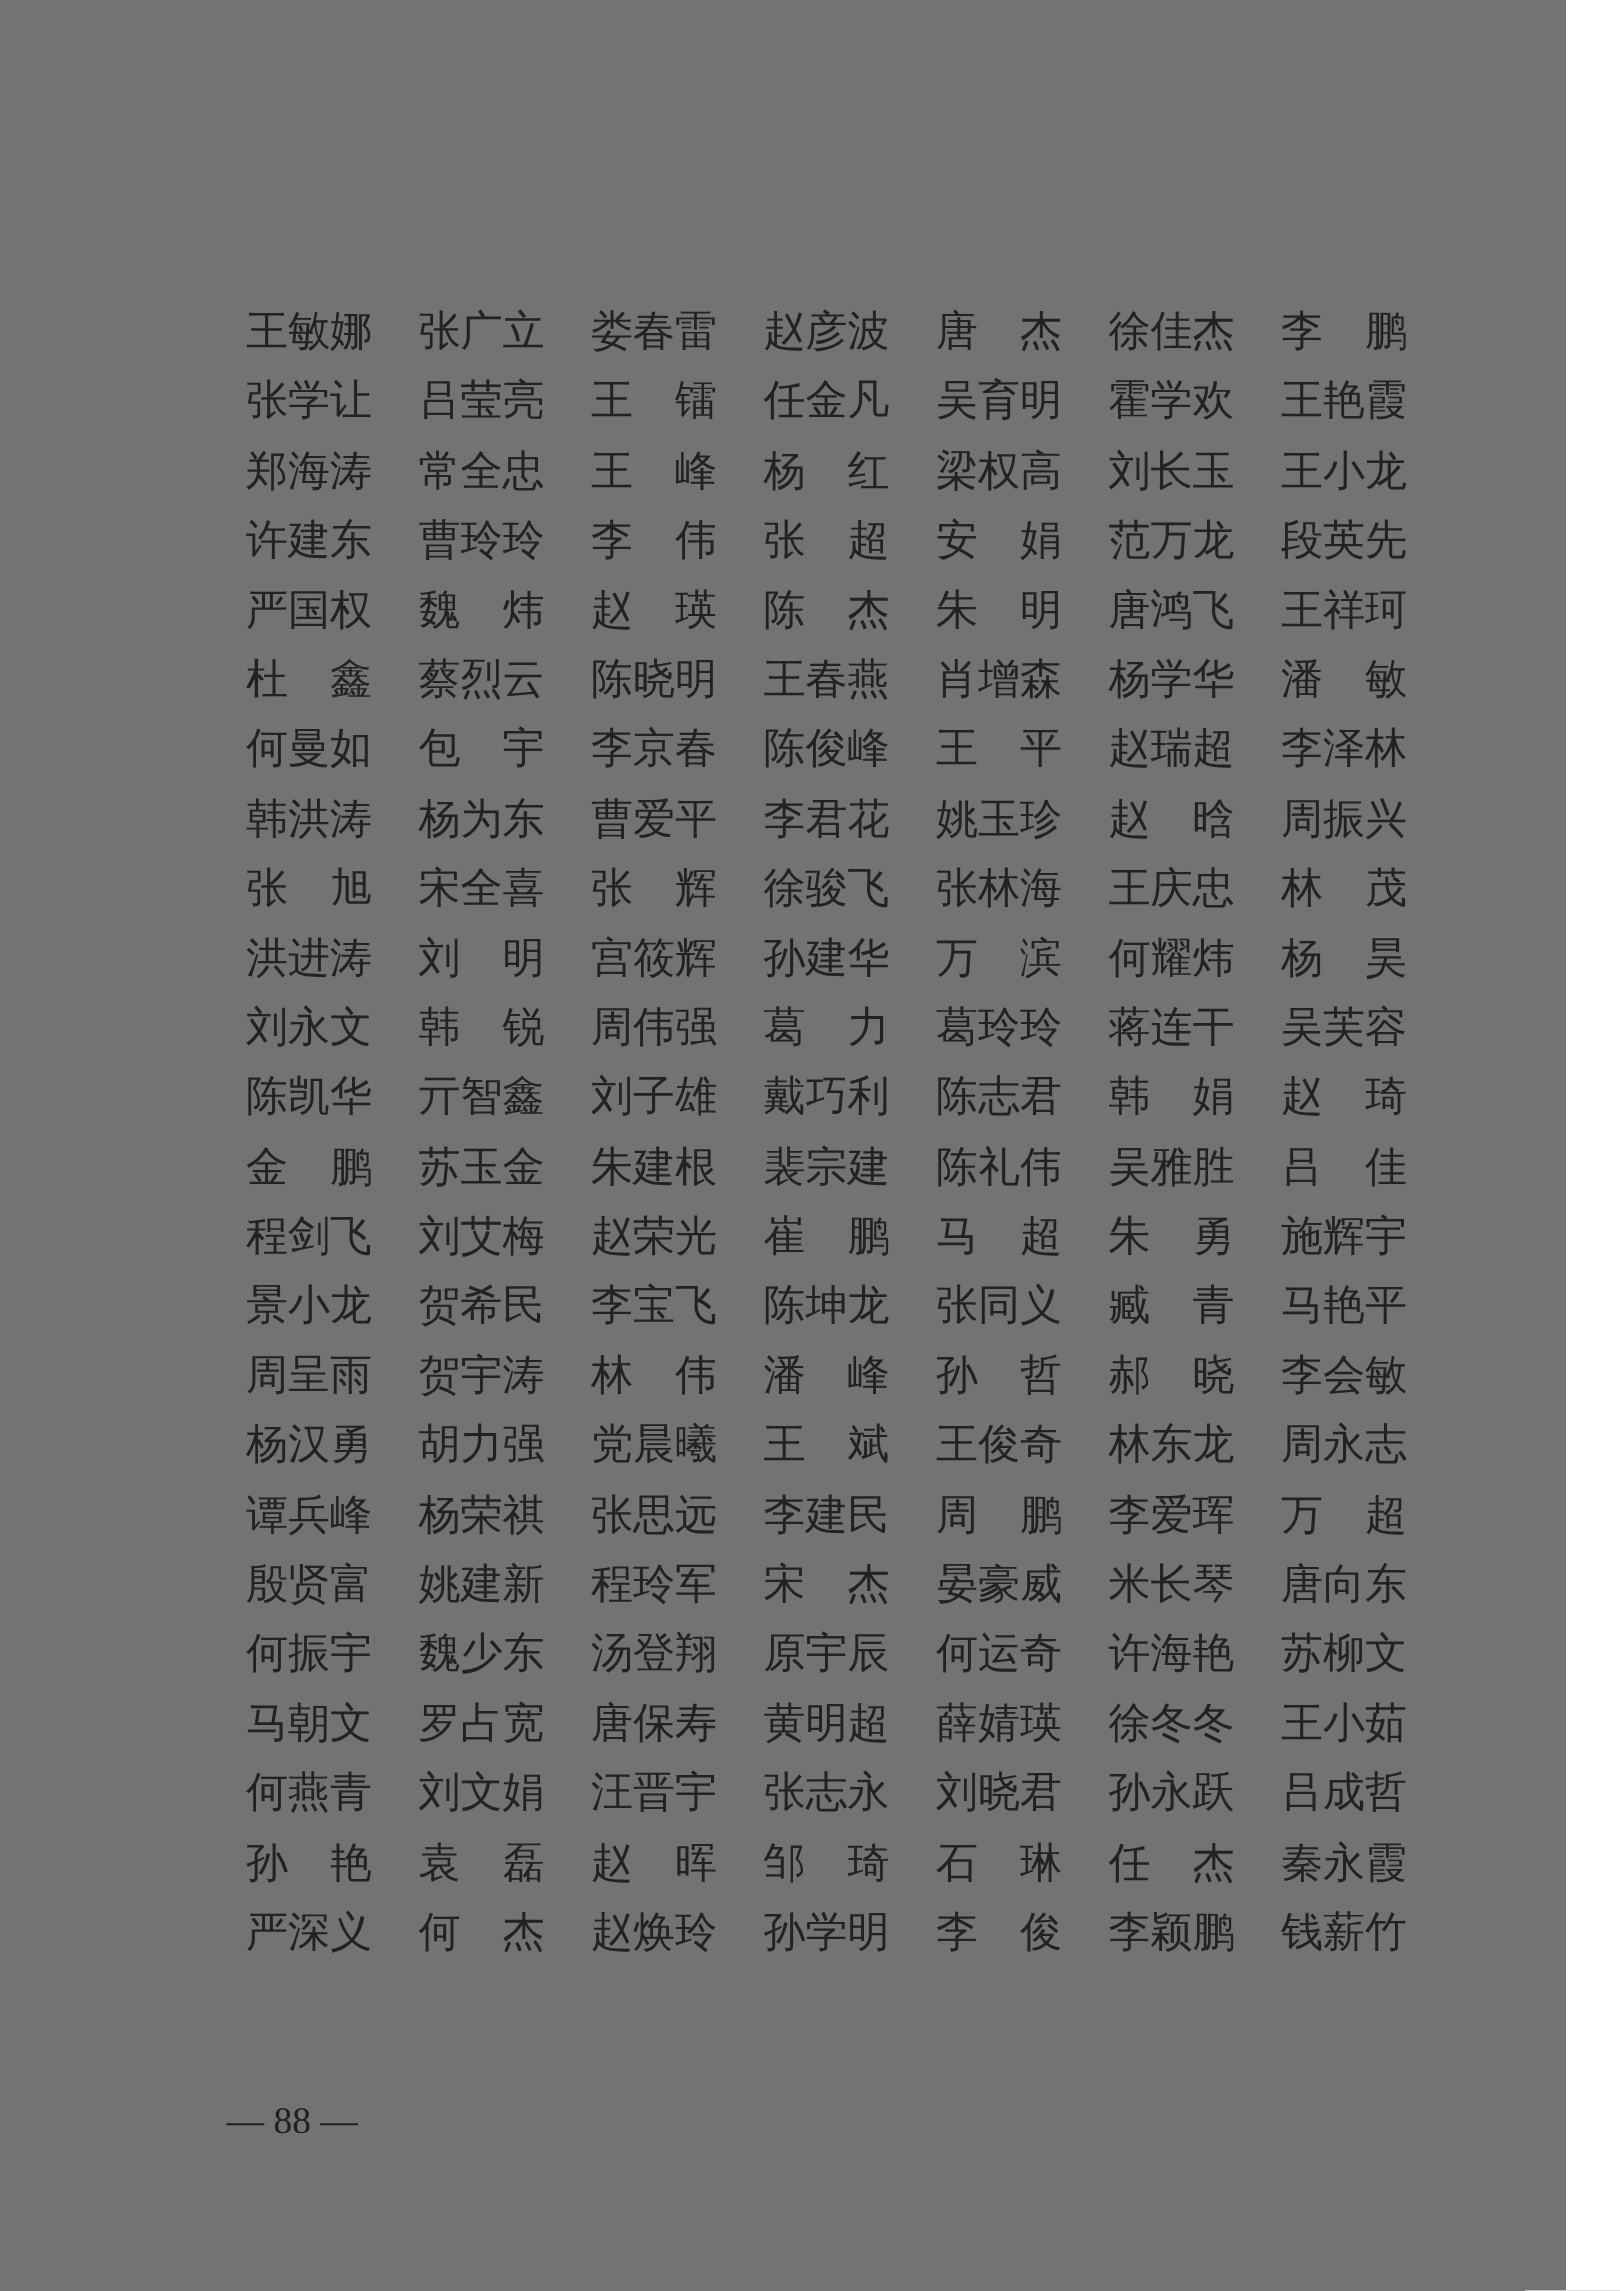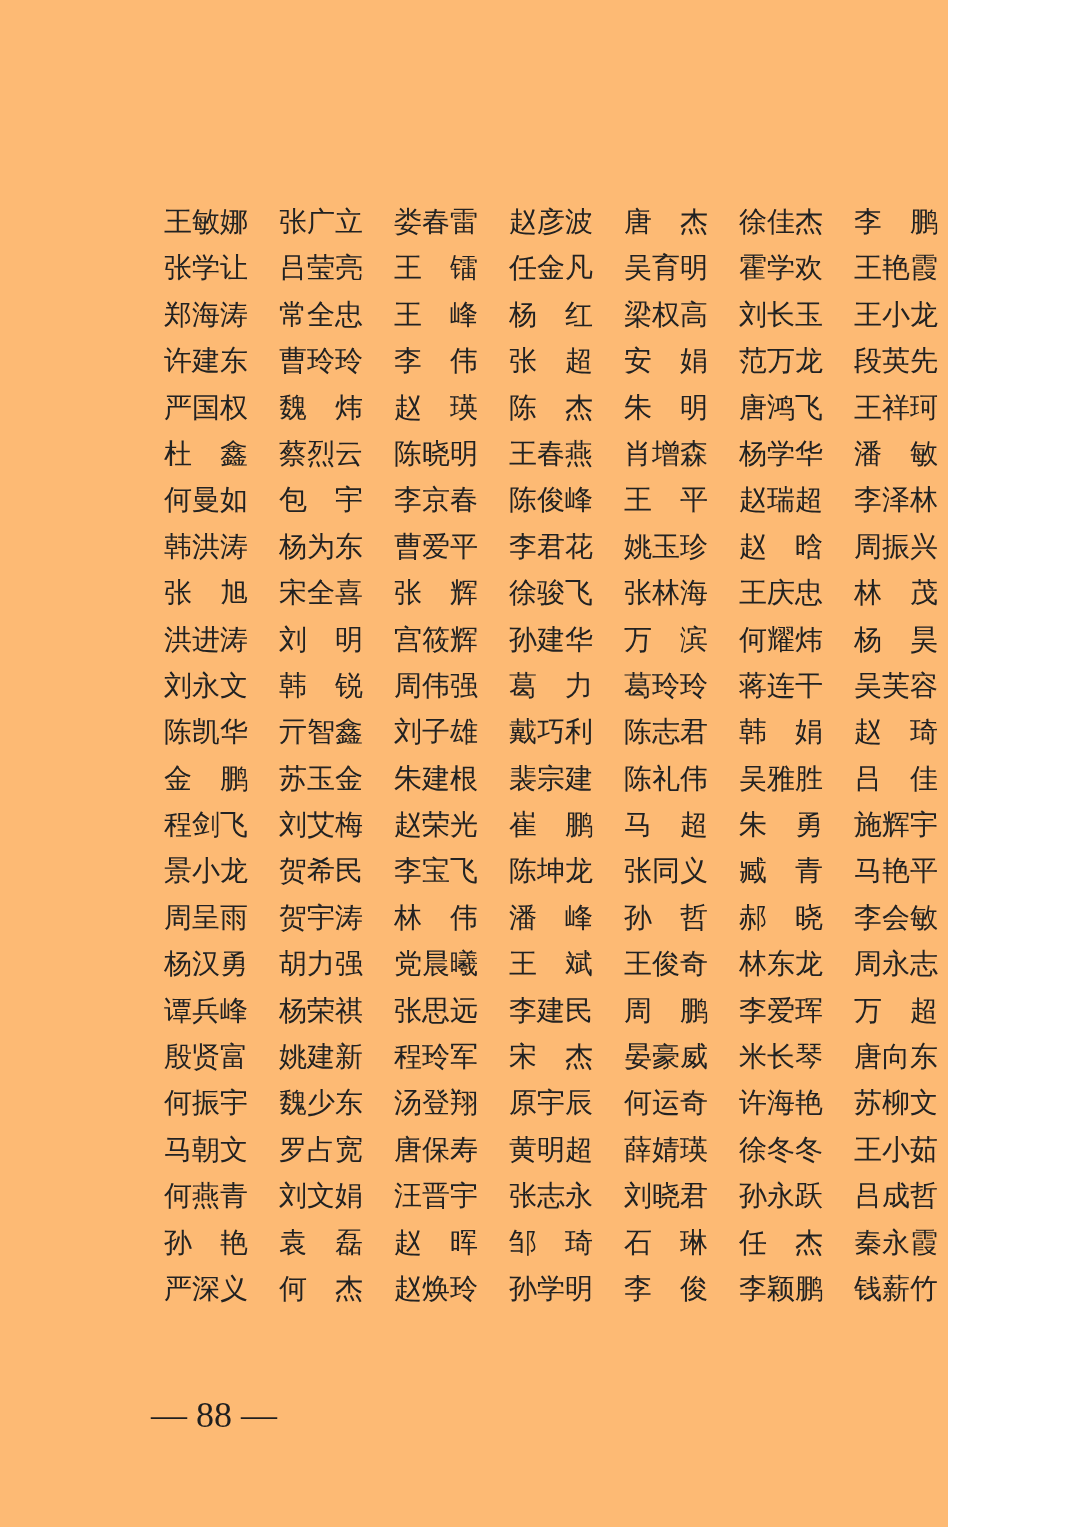--- a/index.html
+++ b/index.html
@@ -2,23 +2,23 @@
 <html><head>
 <meta charset="utf-8">
 <style>
   html, body {
     margin: 0;
     padding: 0;
     background: #ffffff;
   }
   .page {
     position: relative;
-    width: 948px;
+    width: 1044px;
     height: 1527px;
-    background: #fdba74;
+    background: #737373;
     overflow: hidden;
     font-family: "Liberation Serif", "DejaVu Serif", serif;
   }
   .name-grid {
     position: absolute;
     left: 164px;
     top: 199px;
     display: grid;
     grid-template-columns: repeat(7, 84px);
     column-gap: 31px;
@@ -32,21 +32,21 @@
     white-space: nowrap;
     text-align: justify;
     text-align-last: justify;
     overflow: visible;
     letter-spacing: 0;
   }
   .page-number {
     position: absolute;
     left: 151px;
     top: 1399px;
-    font-size: 36px;
+    font-size: 25px;
     line-height: 32px;
     color: #1f1f1f;
     white-space: pre;
     font-family: Liberation Serif, serif;
   }
 </style>
 </head>
 <body>
 
 <div class="page">

